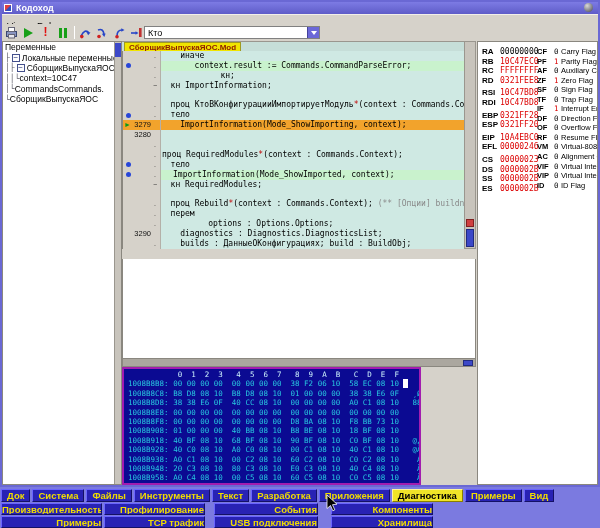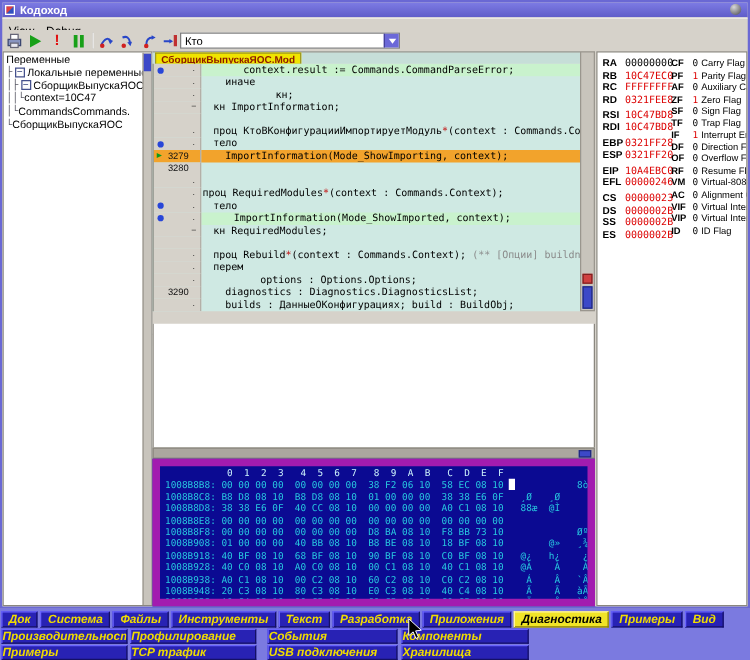--- a/index.html
+++ b/index.html
@@ -56,21 +56,21 @@
   .codesb{position:absolute;left:462px;top:39px;width:12px;height:208px;background:#c8c4bc;border:1px solid #9a968e;}
   .codesb .red{position:absolute;left:1px;bottom:21px;width:8px;height:8px;background:#d04040;border:1px solid #802020;}
   .codesb .blu{position:absolute;left:1px;bottom:1px;width:8px;height:18px;background:#3c48c8;border:1px solid #202a80;}
   
   .disasmh{position:absolute;left:120px;top:247px;width:354px;height:10px;background:#fff;border:1px solid #8a877f;border-bottom:none;margin-top:18px;}
   .disasmh span{position:absolute;top:1px;font-size:8px;font-weight:bold;color:#333;}
   .disasm{position:absolute;left:120px;top:257px;width:354px;height:99px;background:#fff;border-left:1px solid #8a877f;border-right:1px solid #8a877f;}
   .memscroll{position:absolute;left:120px;top:356px;width:354px;height:9px;background:#aba79f;border:1px solid #8a877f;}
   .memscroll .blu{position:absolute;right:2px;top:1px;width:10px;height:6px;background:#3c48c8;border:1px solid #202a80;}
   
-  .memory{position:absolute;left:120px;top:365px;width:354px;height:118px;background:#0b0a92;overflow:hidden;border:6px solid #a21caf;padding:1px 0 13px 4px;}
+  .memory{position:absolute;left:120px;top:365px;width:299px;height:118px;background:#0b0a92;overflow:hidden;border:2px solid #a21caf;padding:1px 0 13px 4px;}
   .memrow,.memhead{font-family:"DejaVu Sans Mono",monospace;font-size:7.5px;line-height:9.4px;white-space:pre;color:#28c8e0;}
   .memhead{color:#cdf2fc;}
   .memcursor{background:#ffffff;color:#0b0a92;}
   
   .rightpanel{position:absolute;left:475px;top:39px;width:121px;height:444px;background:#fff;border:1px solid #8a877f;overflow:hidden;}
   .regs{position:absolute;left:4px;top:2px;}
   .regrow{height:9.6px;line-height:9.6px;white-space:nowrap;}
   .regrow.gap{margin-top:3px;}
   .rlab{display:inline-block;width:18px;font-size:8px;font-weight:bold;color:#000;}
   .rval{font-family:"DejaVu Sans Mono",monospace;font-size:8px;color:#000;}
@@ -80,27 +80,27 @@
   .flab{display:inline-block;width:17px;font-size:7.5px;font-weight:bold;color:#000;}
   .fval{display:inline-block;width:7px;font-family:"DejaVu Sans Mono",monospace;font-size:7.5px;color:#000;}
   .fval.on{color:#dc0000;}
   .fname{font-size:7.5px;color:#000;}
   
   .tbrow{position:absolute;left:1px;display:flex;}
   .tbrow1{top:489px;height:13px;gap:2px;}
   .tbrow2{top:503px;height:12px;}
   .tbrow3{top:516px;height:12px;}
   .tabbtn{flex:none;background:#2822b4;border:1px solid;border-color:#6a64ff #141066 #141066 #6a64ff;
-    color:#f0dc00;font-size:9.5px;font-weight:bold;text-align:left;line-height:11px;padding:0 5px;white-space:nowrap;overflow:hidden;font-style:italic;}
+    color:#f0dc00;font-size:9.5px;font-weight:bold;text-align:right;line-height:11px;padding:0 5px;white-space:nowrap;overflow:hidden;}
   .tbrow1 .tabbtn{line-height:11px;}
   .tabbtn.sel{background:#f0e428;color:#000;border-color:#fff6a0 #8a7f00 #8a7f00 #fff6a0;}
   .tbrow2 .tabbtn,.tbrow3 .tabbtn{width:101px;padding:0;}
   .tbrow2 .tabbtn:nth-child(2),.tbrow3 .tabbtn:nth-child(2){margin-left:2px;}
   .tbrow2 .tabbtn:nth-child(3),.tbrow3 .tabbtn:nth-child(3){margin-left:9px;width:104px;}
-  .tbrow2 .tabbtn:nth-child(4),.tbrow3 .tabbtn:nth-child(4){margin-left:3px;width:102px;}
+  .tbrow2 .tabbtn:nth-child(4),.tbrow3 .tabbtn:nth-child(4){margin-left:13px;width:102px;}
   .mousecursor{position:absolute;left:326px;top:494px;z-index:50;pointer-events:none;}
 </style>
 </head>
 <body>
 
 <div class="screen">
   <div class="window">
 
     <div class="titlebar">
       <span class="app-icon"></span>
@@ -206,32 +206,32 @@
       <div class="lscroll">
           <div class="thumb"></div>
         </div>
     </div>
 
     <div class="tabbar">
       <span class="tab">СборщикВыпускаЯОС.Mod</span>
     </div>
 
     <div class="codearea" id="code">
+        <div class="cline">
+          <div class="cmargin">
+            <span class="tick">.</span>
+          </div>
+          <div class="ctext" style="padding-left: 19.2px;"><span class="seg n">иначе</span></div>
+        </div>
         <div class="cline hl-green">
           <div class="cmargin">
             <span class="bdot"></span>
             <span class="tick">.</span>
           </div>
           <div class="ctext" style="padding-left: 33.6px;"><span class="seg n">context.result := Commands.CommandParseError;</span></div>
-        </div>
-        <div class="cline">
-          <div class="cmargin">
-            <span class="tick">.</span>
-          </div>
-          <div class="ctext" style="padding-left: 19.2px;"><span class="seg n">иначе</span></div>
         </div>
         <div class="cline">
           <div class="cmargin">
             <span class="tick">.</span>
           </div>
           <div class="ctext" style="padding-left: 14.4px; margin-left: 45px;"><span class="seg n">кн;</span></div>
         </div>
         <div class="cline">
           <div class="cmargin">
             <span class="tick">−</span>
@@ -284,21 +284,21 @@
             <span class="bdot"></span>
             <span class="tick">.</span>
           </div>
           <div class="ctext" style="padding-left: 9.6px;"><span class="seg n">тело</span></div>
         </div>
         <div class="cline hl-green">
           <div class="cmargin">
             <span class="bdot"></span>
             <span class="tick">.</span>
           </div>
-          <div class="ctext" style="padding-left: 26px;"><span class="seg n">ImportInformation(Mode_ShowImported, context);</span></div>
+          <div class="ctext" style="padding-left: 12px;"><span class="seg n">ImportInformation(Mode_ShowImported, context);</span></div>
         </div>
         <div class="cline">
           <div class="cmargin">
             <span class="tick">−</span>
           </div>
           <div class="ctext" style="padding-left: 9.6px;"><span class="seg n">кн RequiredModules;</span></div>
         </div>
         <div class="cline">
           <div class="cmargin"></div>
           <div class="ctext" style="padding-left: 0px;"></div>

